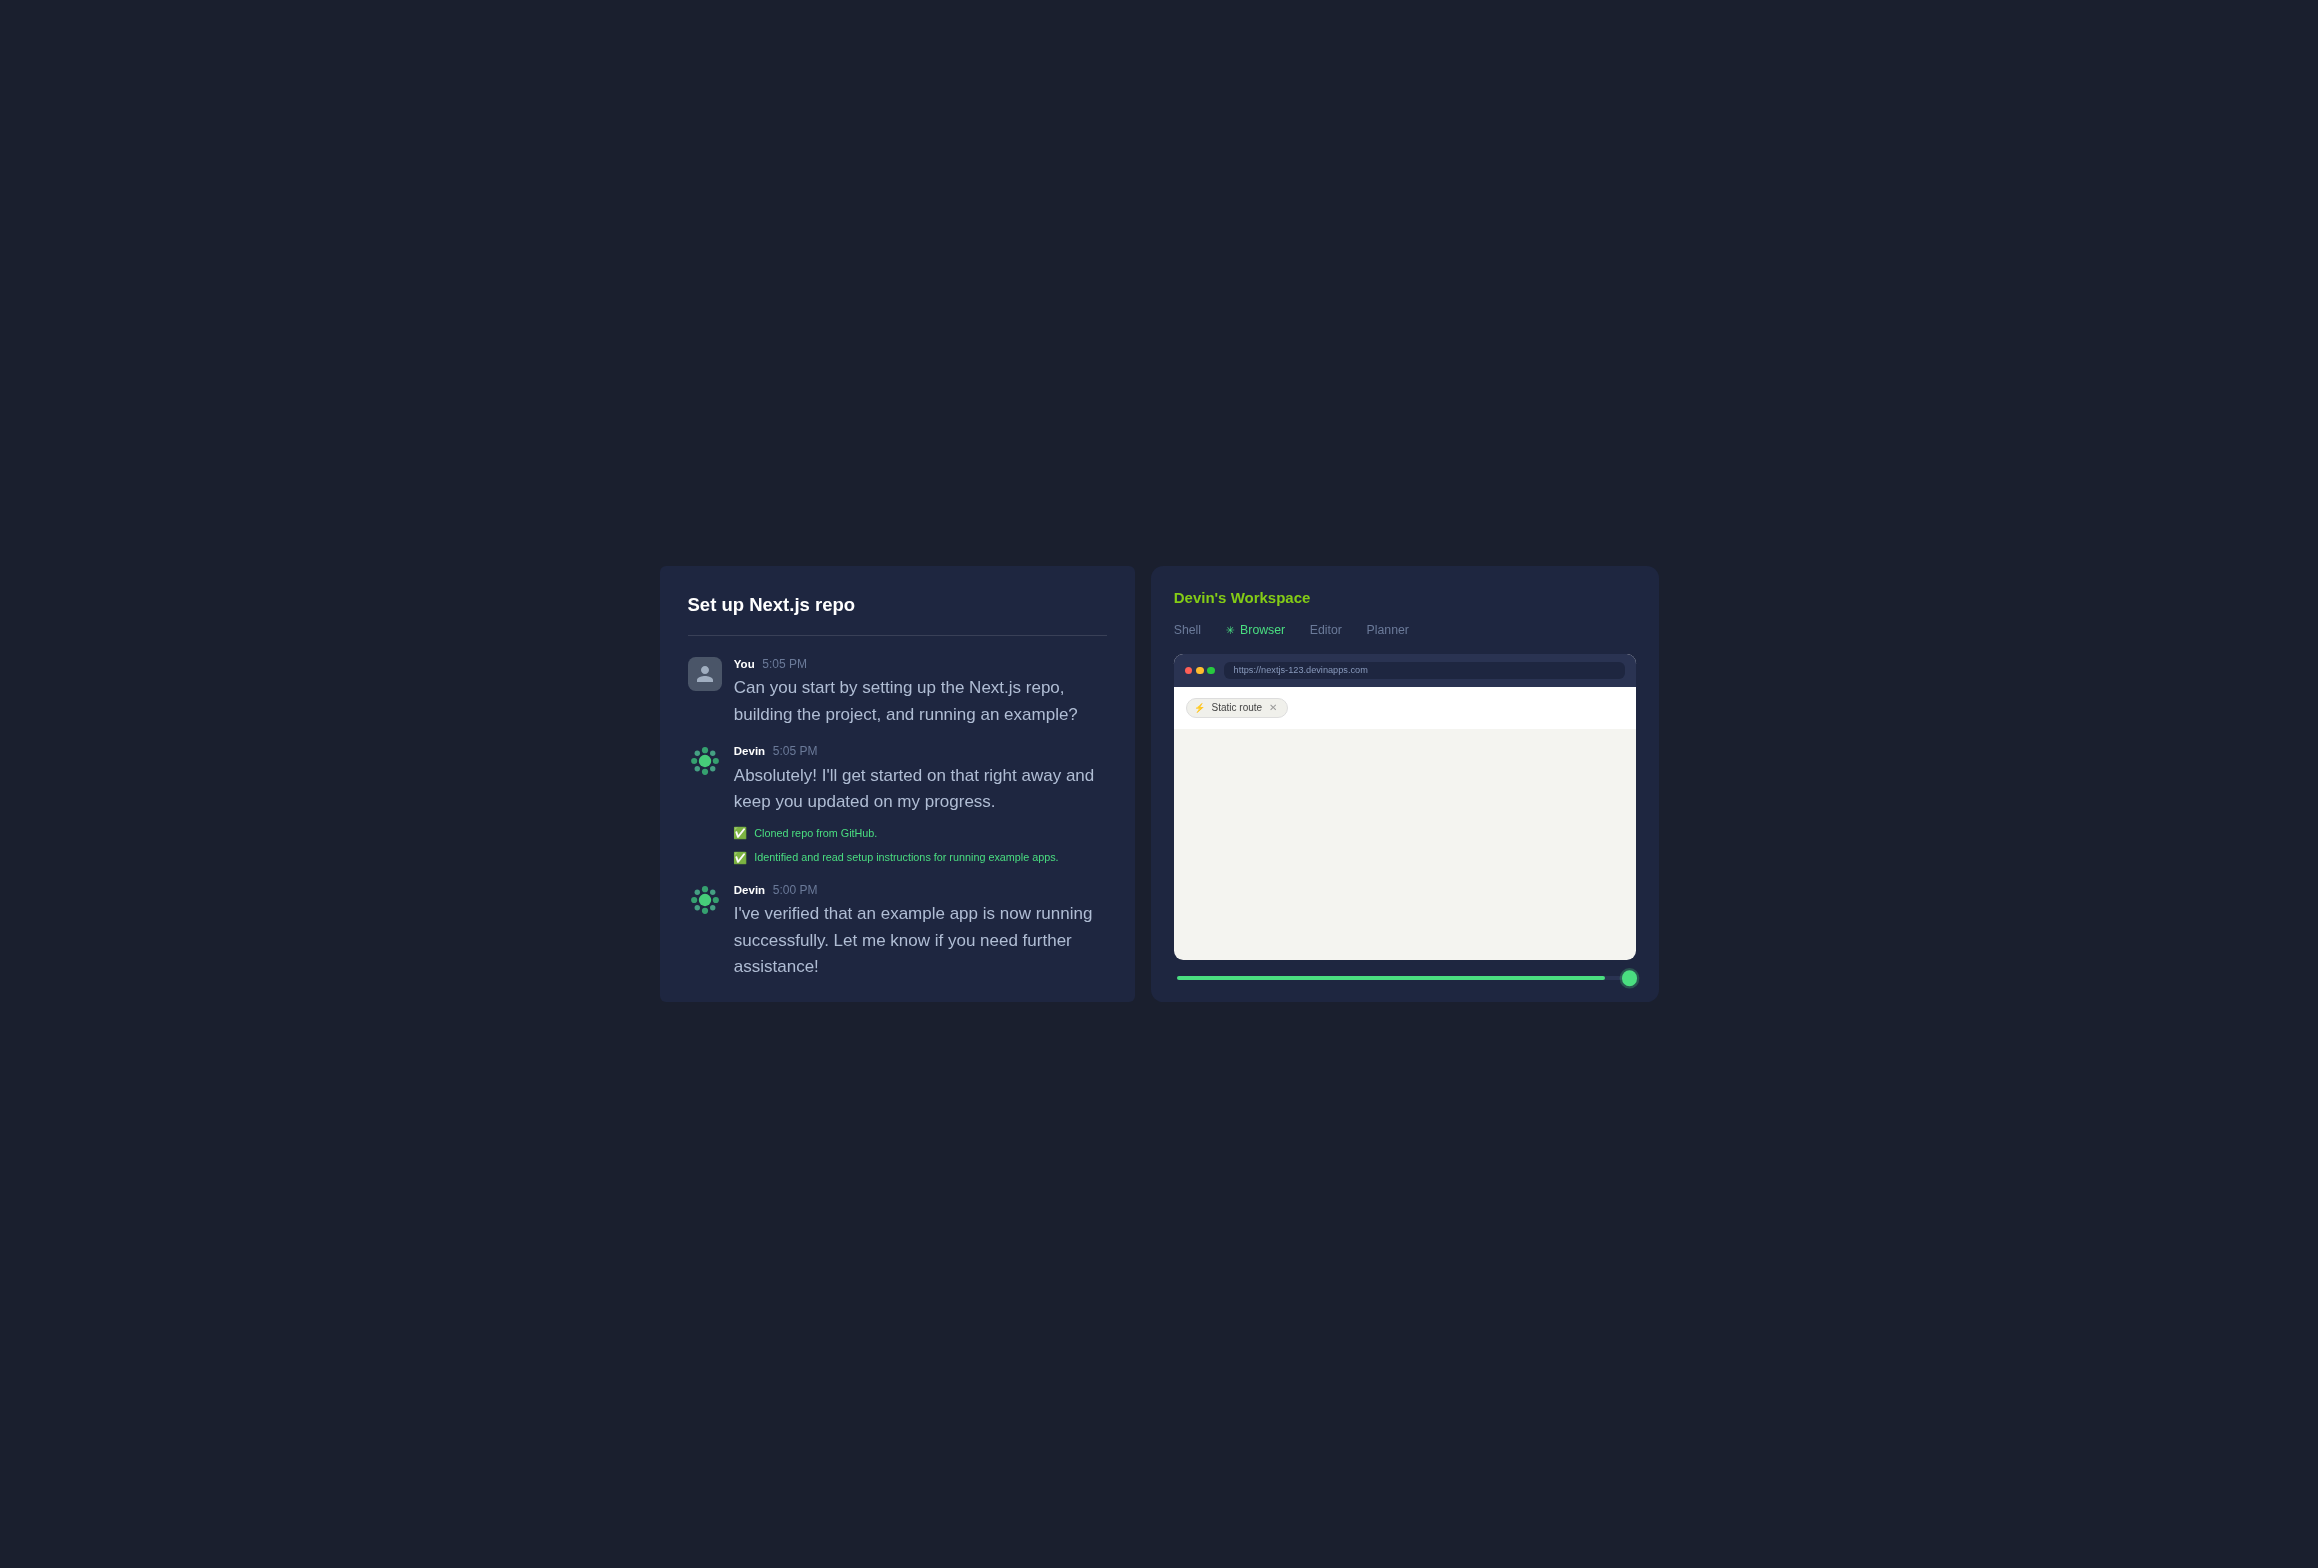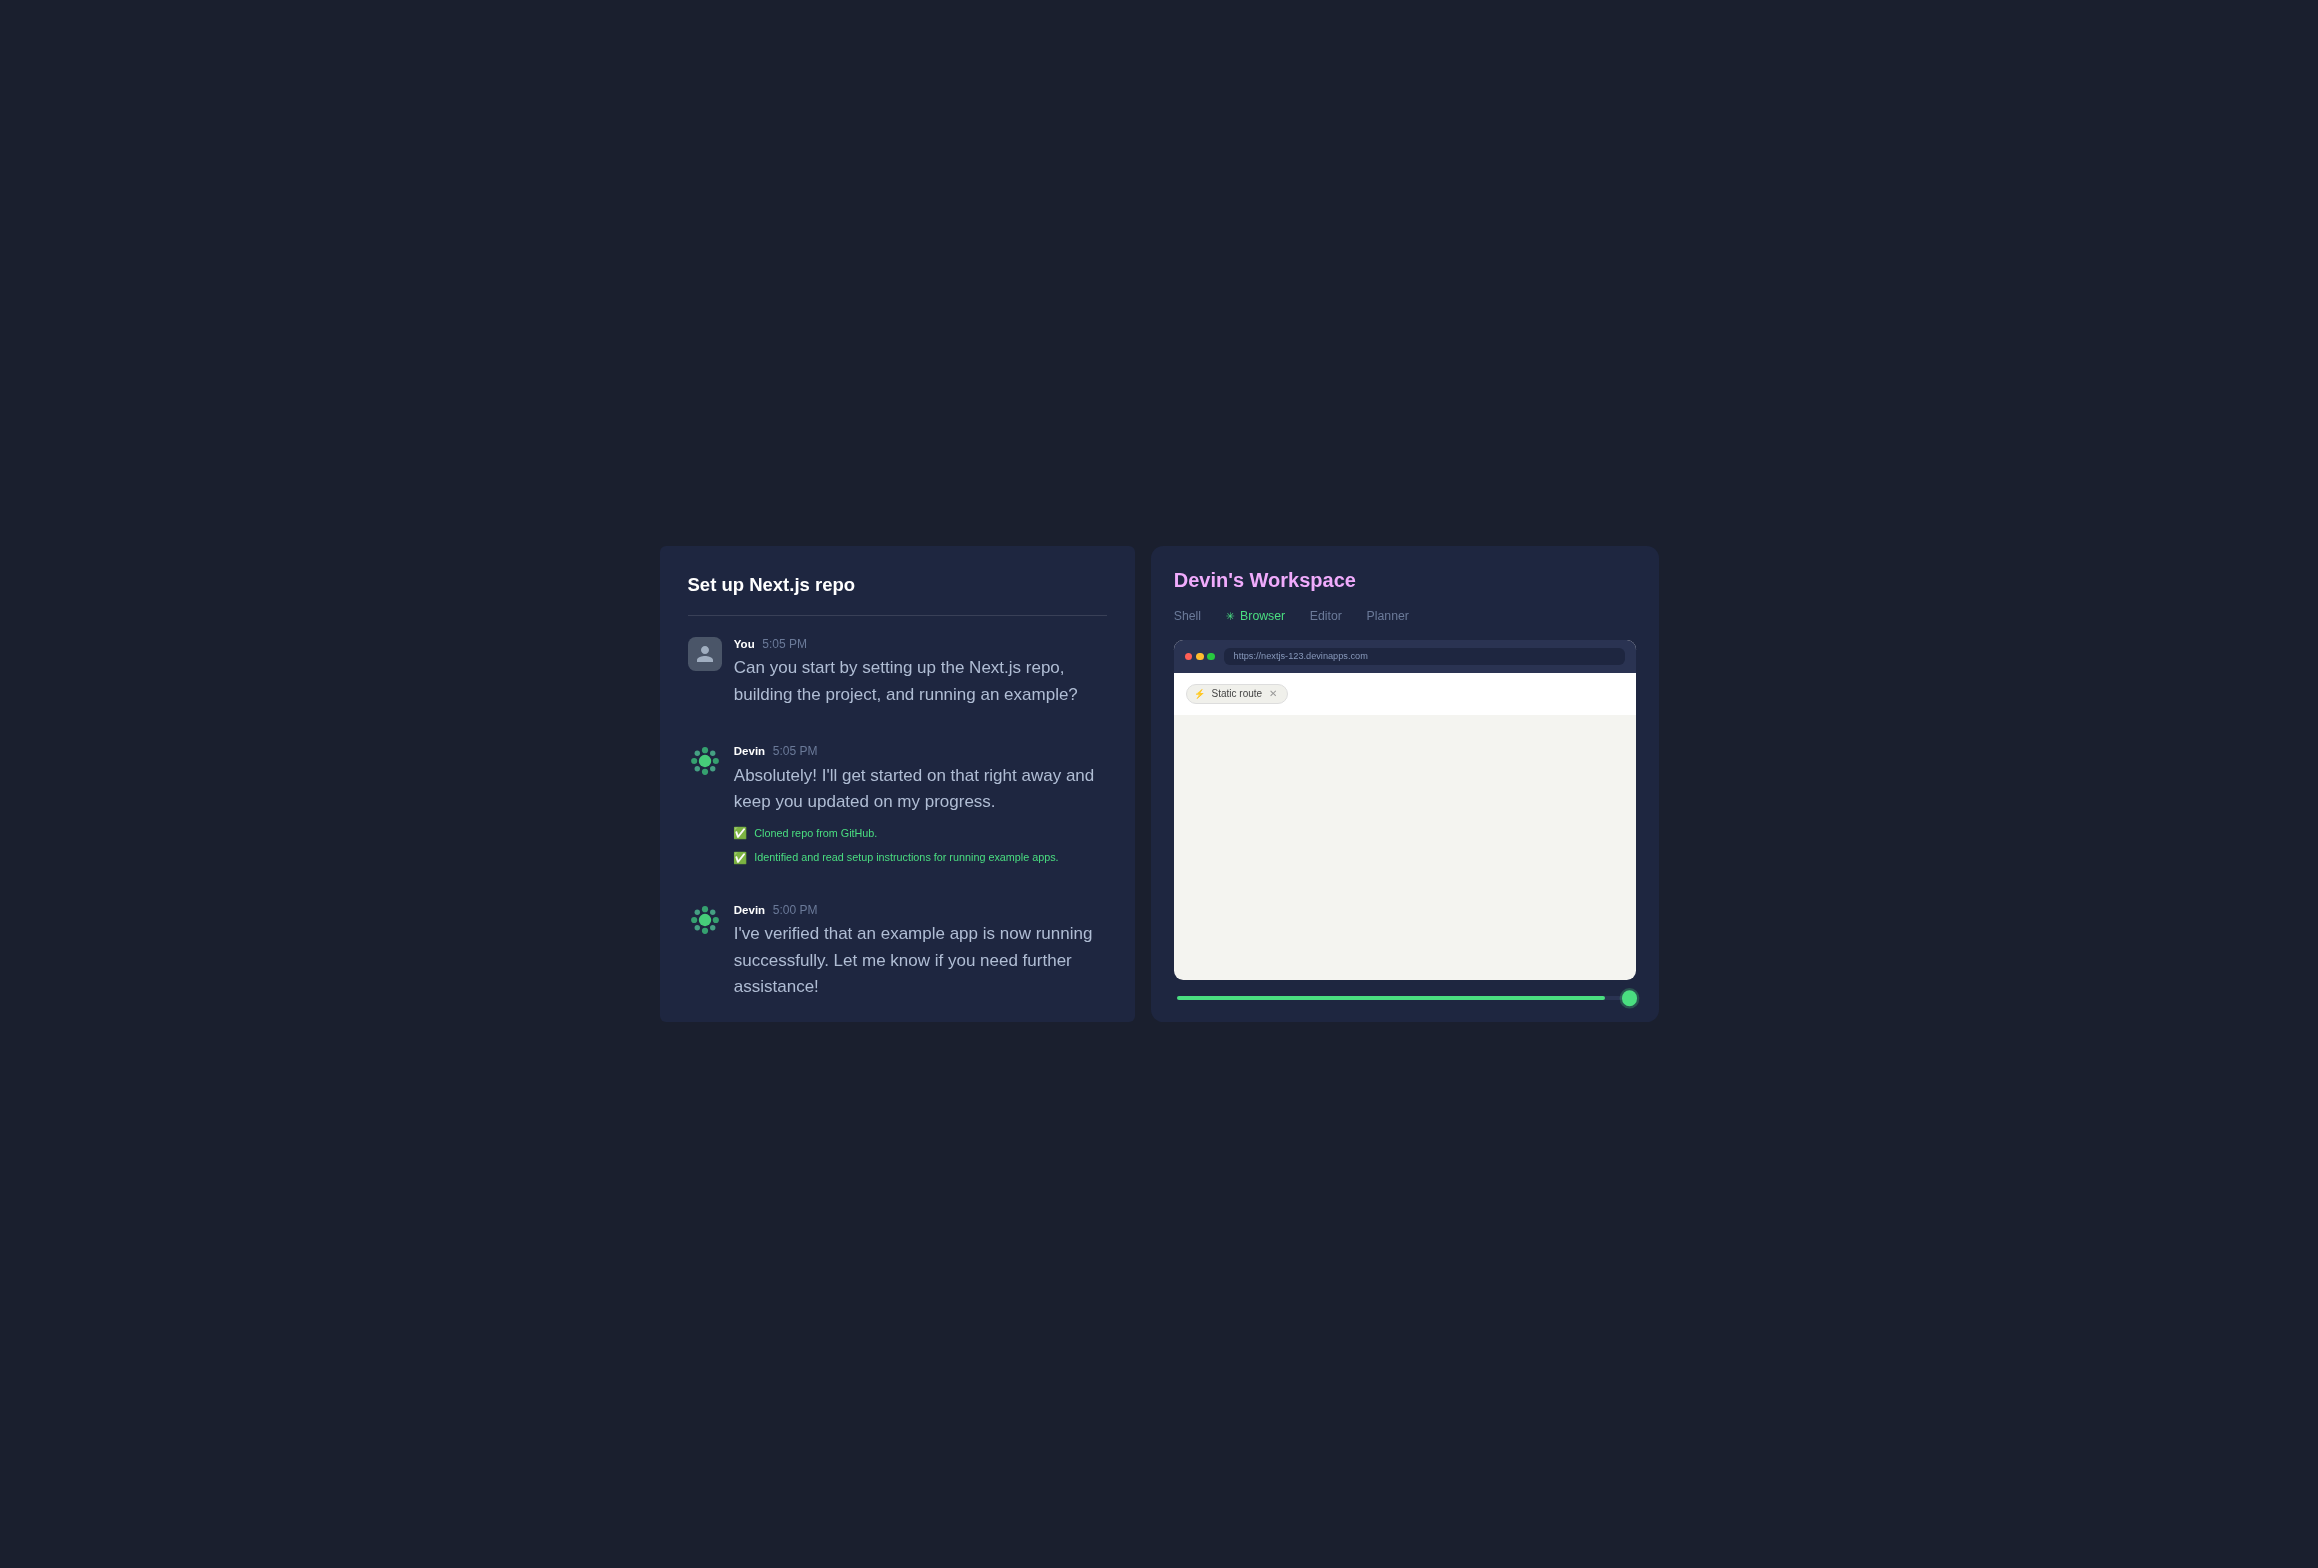--- a/index.html
+++ b/index.html
@@ -41,21 +41,21 @@
 
     .divider {
       height: 0.8px;
       background: rgba(255,255,255,0.12);
       margin-bottom: 21.5px;
     }
 
     .messages {
       display: flex;
       flex-direction: column;
-      gap: 36px;
+      gap: 16px;
       flex: 1;
       align-items: center;
     }
 
     .message {
       display: flex;
       gap: 12.3px;
       align-items: flex-start;
     }
 
@@ -163,23 +163,23 @@
     .right-panel {
       flex: 1.1;
       background: #1e2640;
       border-radius: 12.3px;
       padding: 23px 23px 21.5px 23px;
       display: flex;
       flex-direction: column;
     }
 
     .workspace-title {
-      font-size: 20px;
+      font-size: 15px;
       font-weight: 700;
-      color: #f0abfc;
+      color: #84cc16;
       margin-bottom: 17px;
     }
 
     .tabs {
       display: flex;
       gap: 24.6px;
       margin-bottom: 15.4px;
     }
 
     .tab {

